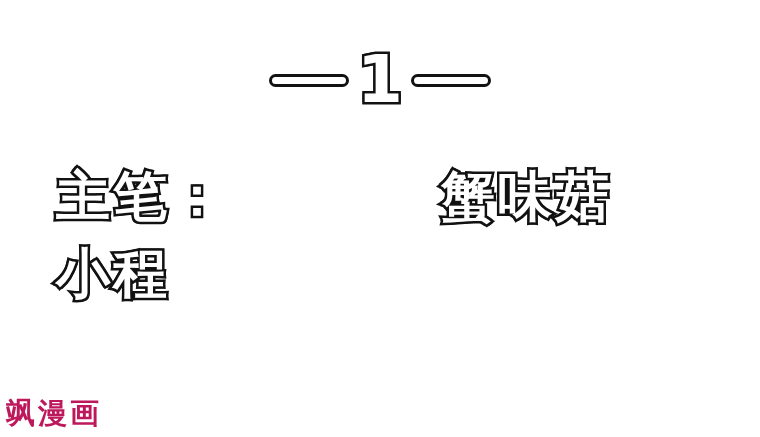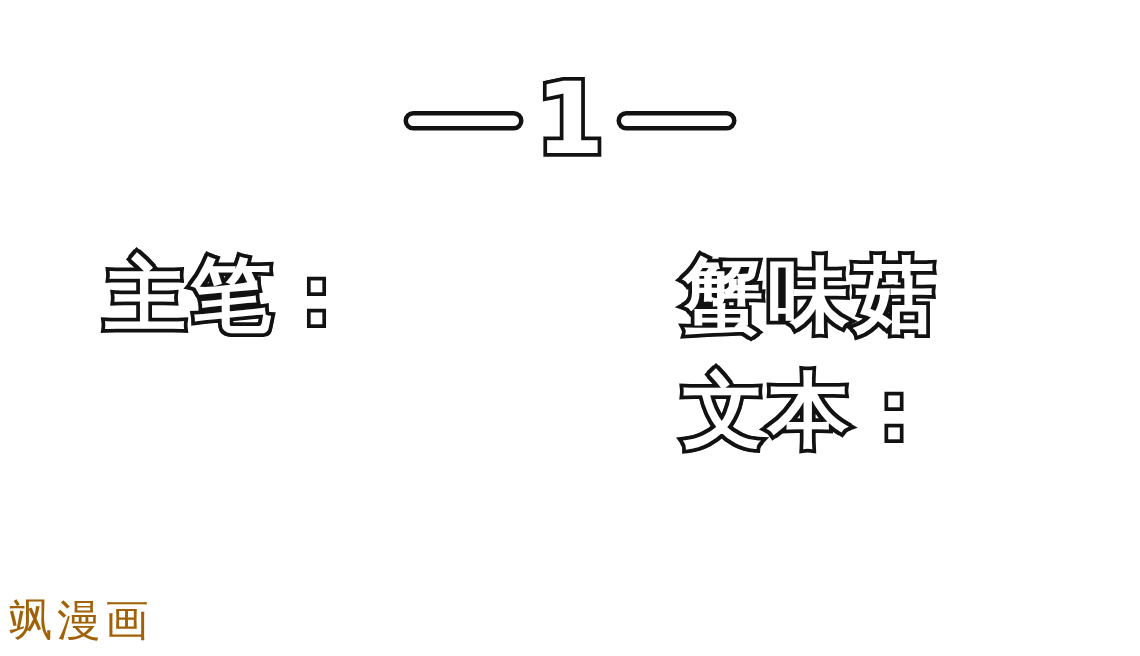--- a/index.html
+++ b/index.html
@@ -49,46 +49,46 @@
     font-size: 66px;
     line-height: 1;
     letter-spacing: 0;
     padding: 0 2px;
   }
 
   
   .credits {
     position: absolute;
     top: 166px;
-    left: 0;
+    left: 16px;
     right: 0;
     display: grid;
     grid-template-columns: 385px auto;
     row-gap: 15px;
-    padding-left: 70px;
+    padding-left: 40px;
   }
   .credit-cell {
     display: flex;
     align-items: center;
     gap: 26px;
     height: 62px;
     font-size: 54px;
     letter-spacing: 3px;
     white-space: nowrap;
   }
 
   
   .watermark {
     position: absolute;
     left: 6px;
     top: 394px;
     font-size: 29px;
-    font-weight: 400;
+    font-weight: 700;
     letter-spacing: 3px;
-    color: #a16207;
+    color: #be185d;
     text-align: center;
   }
 </style>
 </head>
 <body>
 
 <div class="chapter-title">
   <div class="title-dash"></div>
   <div class="chapter-number outlined">1</div>
   <div class="title-dash"></div>
@@ -98,20 +98,20 @@
 
   <div class="credit-cell">
     <span class="outlined">主笔：</span>
   </div>
 
   <div class="credit-cell">
     <span class="outlined">蟹味菇</span>
   </div>
 
   <div class="credit-cell">
+    <span class="outlined">小程</span>
   </div>
   <div class="credit-cell">
-    <span class="outlined">文本：</span>
   </div>
 
 </div>
 
 <div class="watermark">飒漫画</div>
 
 </body></html>

